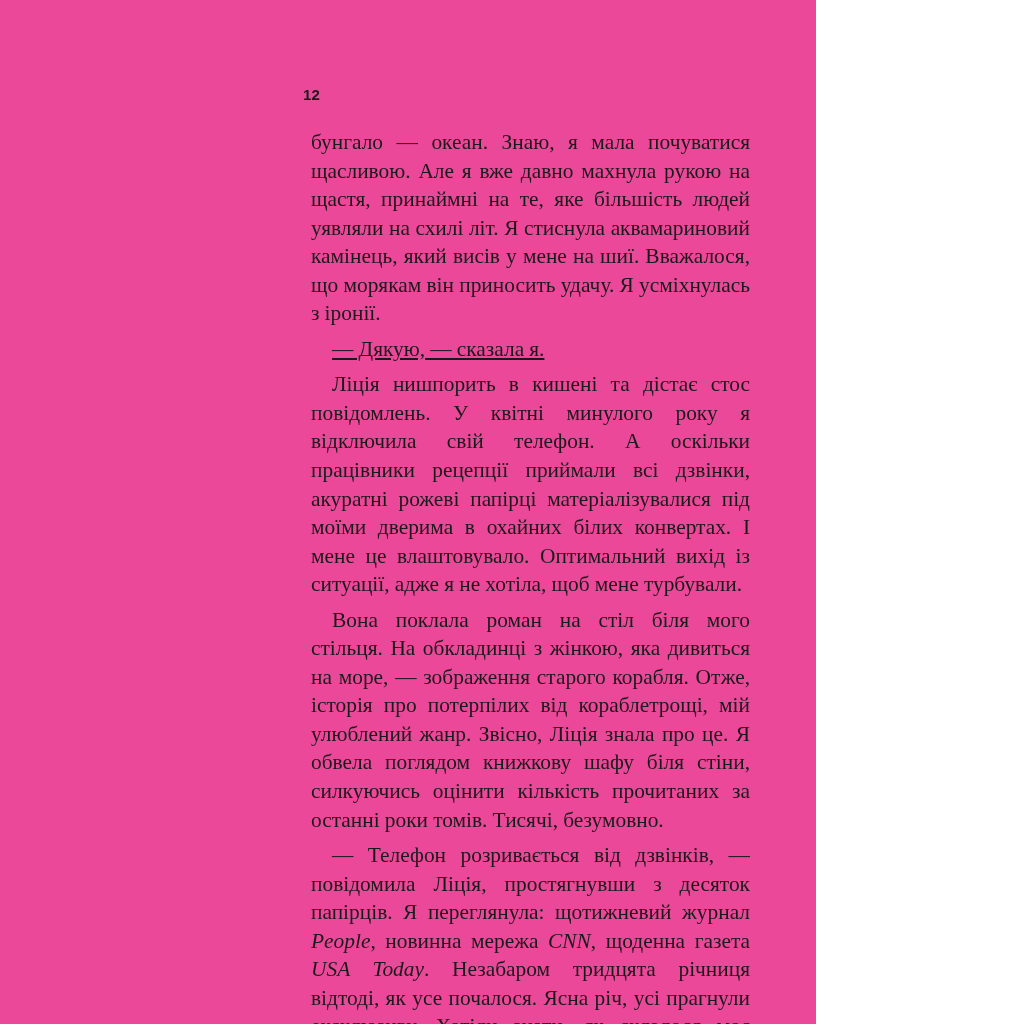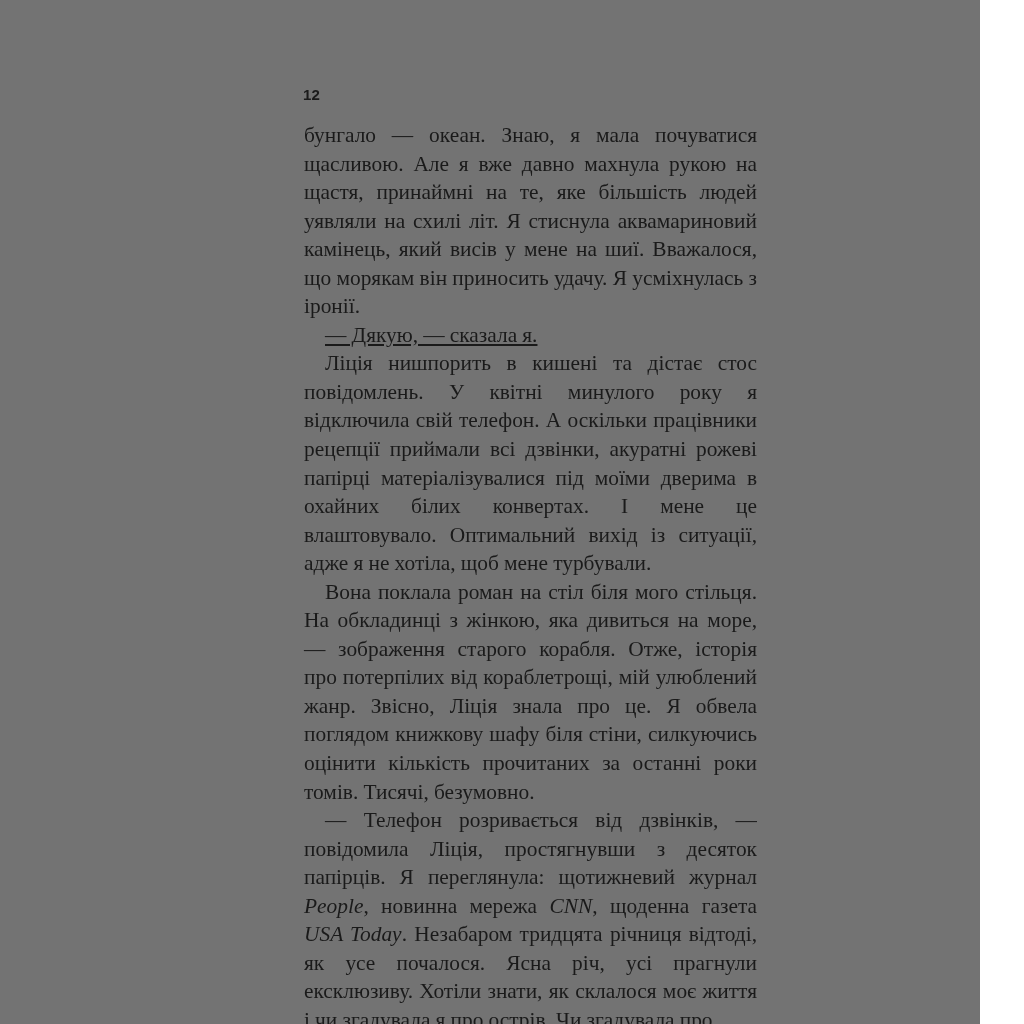--- a/index.html
+++ b/index.html
@@ -3,23 +3,23 @@
 <meta charset="utf-8">
 <title>Book page 12</title>
 <style>
   html, body {
     margin: 0;
     padding: 0;
     background: #ffffff;
   }
   .page {
     position: relative;
-    width: 980px;
+    width: 816px;
     height: 1024px;
-    background: #737373;
+    background: #ec4899;
     overflow: hidden;
     -webkit-font-smoothing: antialiased;
   }
   .folio {
     position: absolute;
     left: 303px;
     top: 86px;
     font-family: "Liberation Sans", sans-serif;
     font-weight: 700;
     font-size: 15px;
@@ -27,21 +27,21 @@
     color: #1b1b1b;
     letter-spacing: 0.2px;
   }
   .textblock {
     position: absolute;
     left: 304px;
     top: 121px;
     width: 453px;
   }
   .textblock p {
-    margin: 0;
+    margin: 7px;
     font-family: "Liberation Serif", "DejaVu Serif", serif;
     font-size: 21.4px;
     line-height: 28.55px;
     color: #1a1a1a;
     text-align: justify;
     text-justify: inter-word;
     hyphens: manual;
     -webkit-hyphens: manual;
     text-indent: 0;
     word-spacing: -0.2px;

